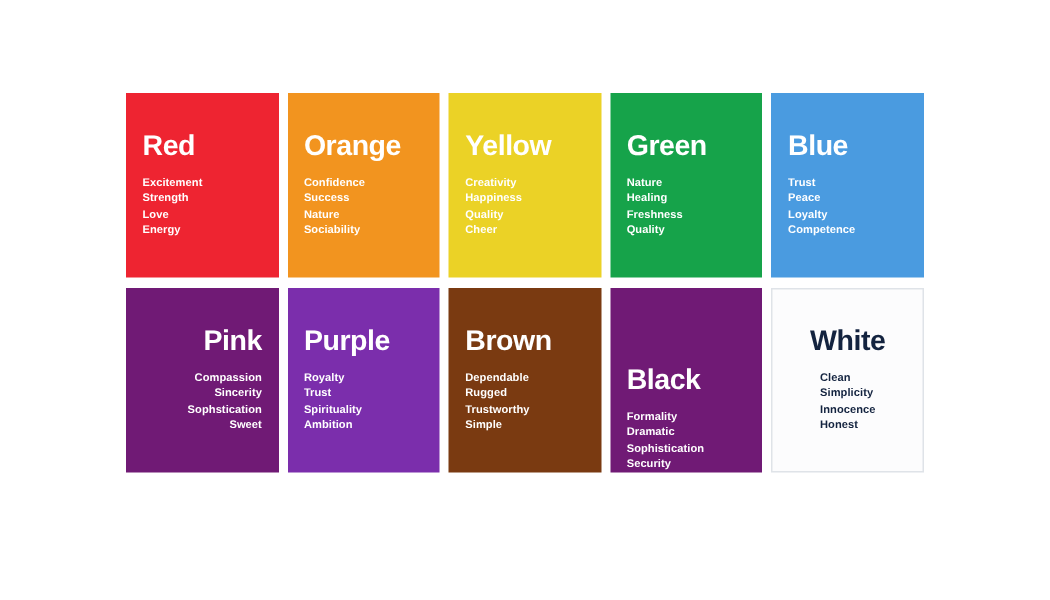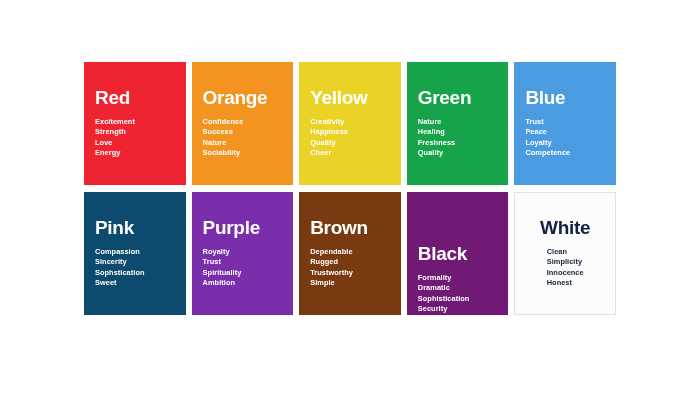--- a/index.html
+++ b/index.html
@@ -132,21 +132,21 @@
           <div class="card-title">Blue</div>
           <ul class="trait-list">
             <li>Trust</li>
             <li>Peace</li>
             <li>Loyalty</li>
             <li>Competence</li>
           </ul>
         </div>
       </div>
     <div class="row">
-        <div class="card on-dark" style="background: #0c4a6e;">
+        <div class="card on-dark" style="background: #701a75; text-align: right;">
           <div class="card-title">Pink</div>
           <ul class="trait-list">
             <li>Compassion</li>
             <li>Sincerity</li>
             <li>Sophstication</li>
             <li>Sweet</li>
           </ul>
         </div>
         <div class="card on-dark" style="background: rgb(123, 46, 172);">
           <div class="card-title">Purple</div>

